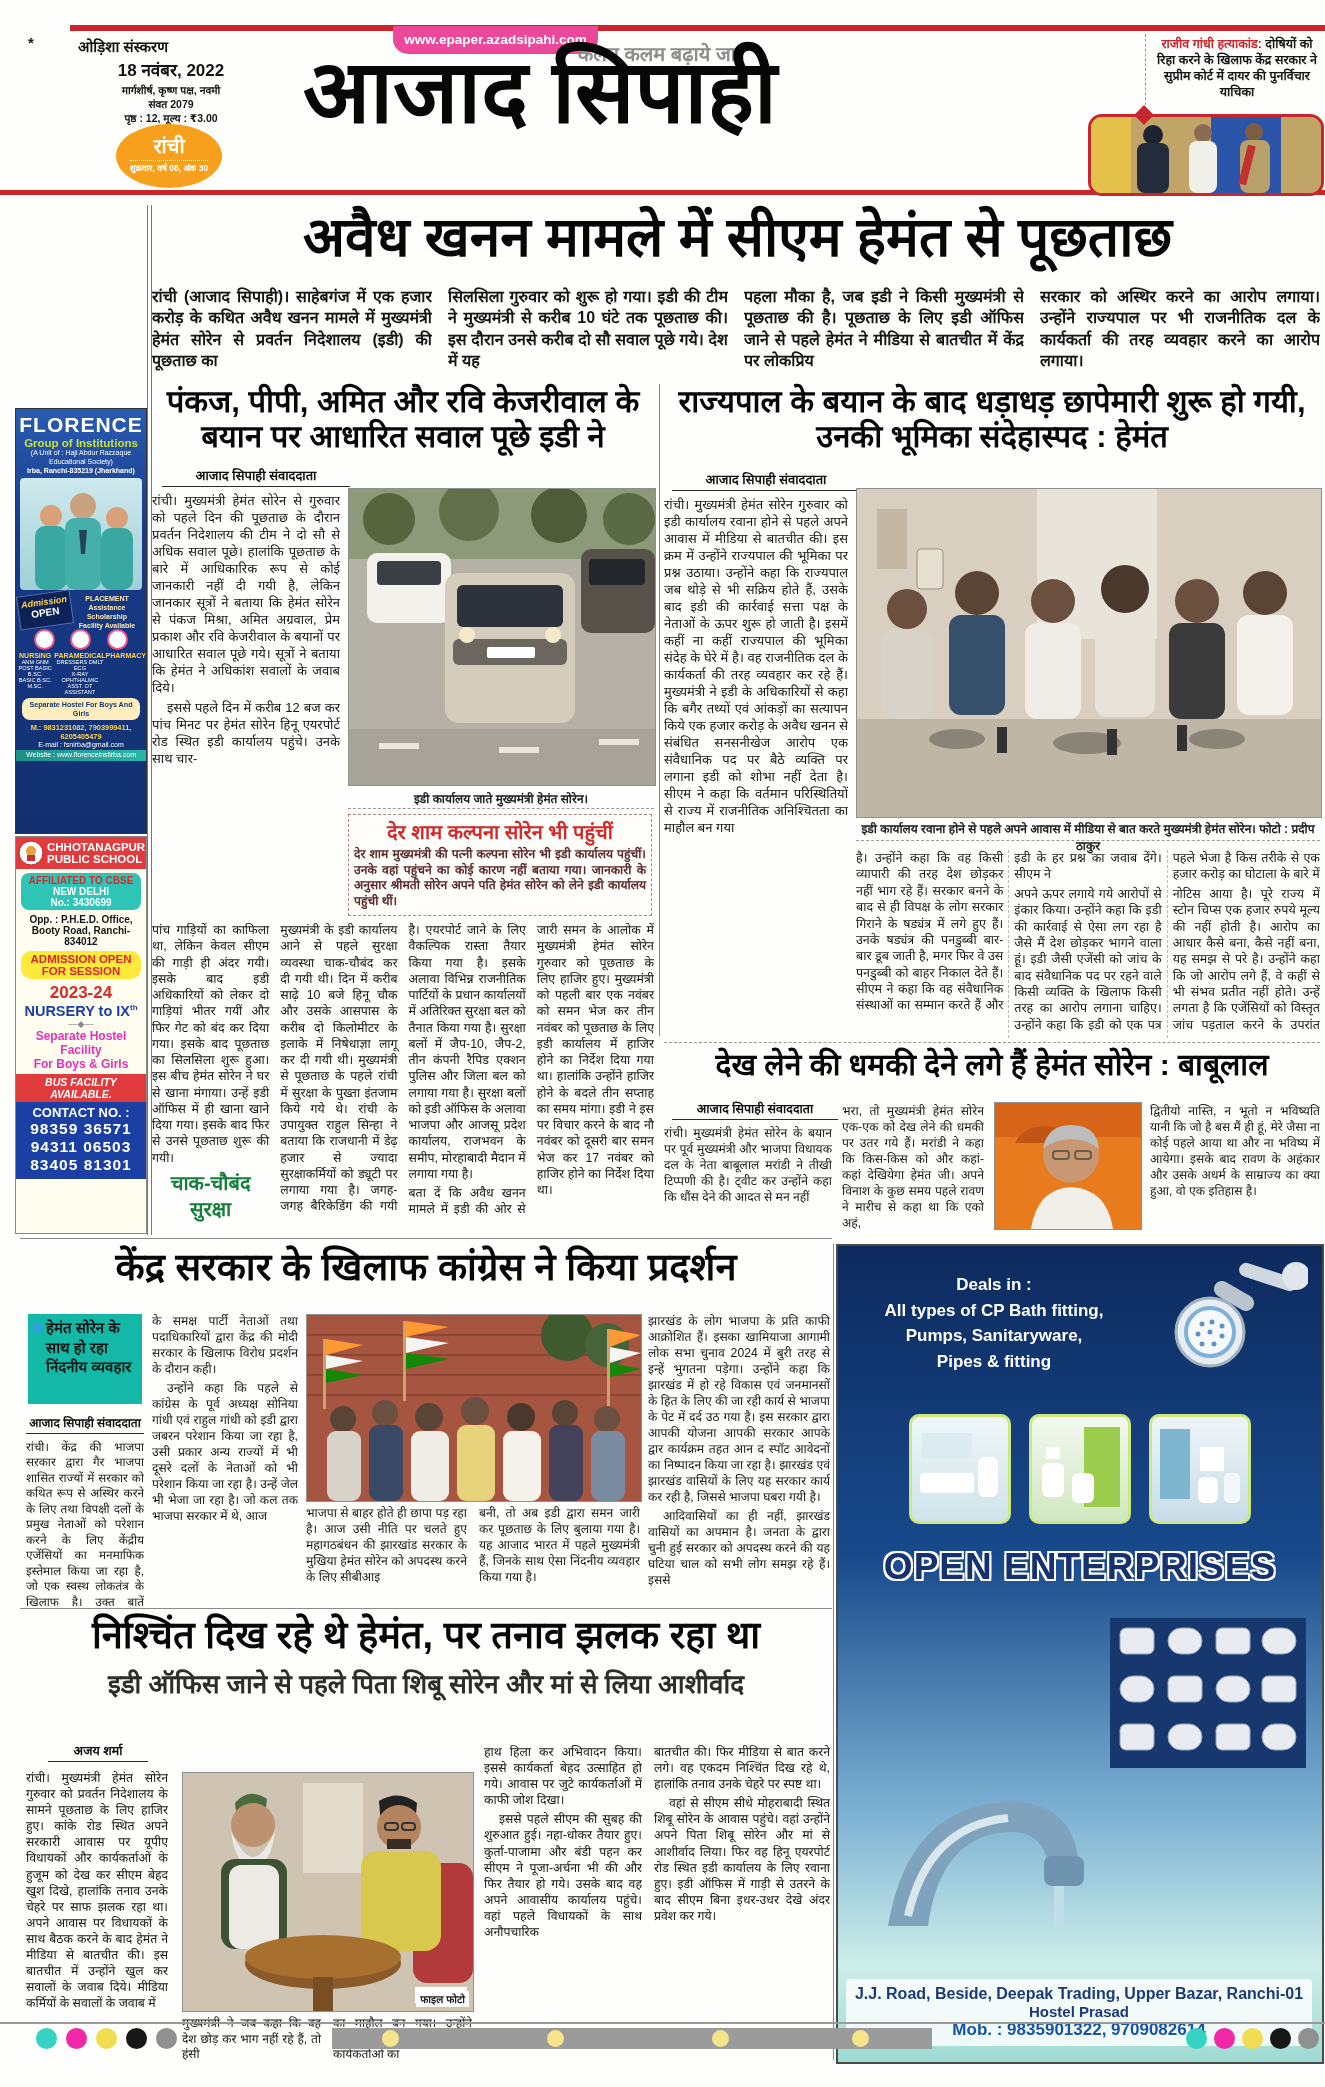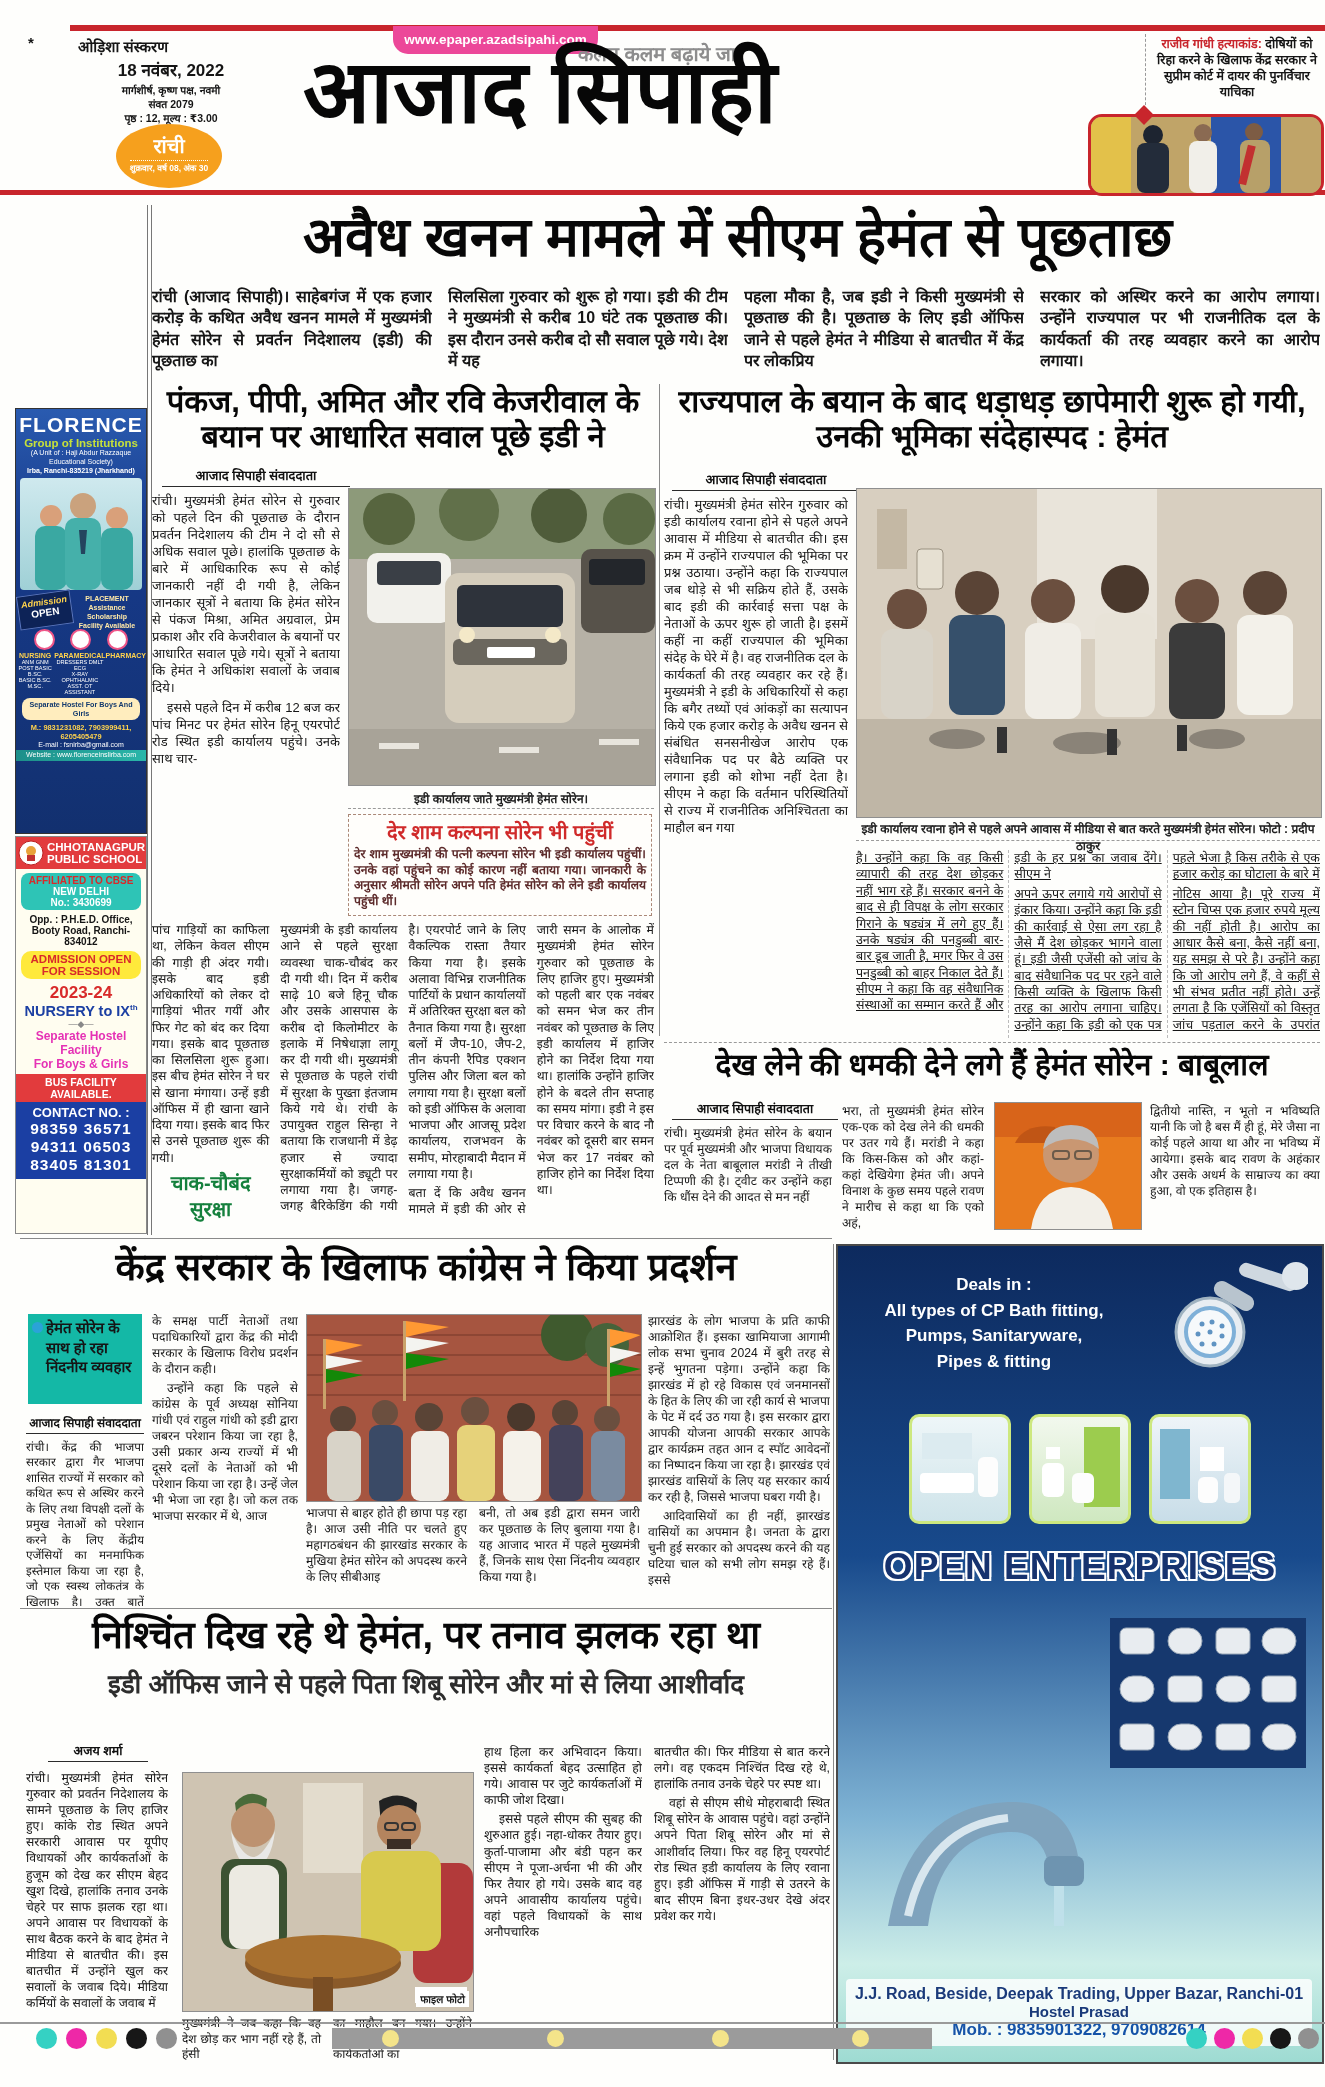--- a/index.html
+++ b/index.html
@@ -18,21 +18,21 @@
   .cap{position:absolute;font-weight:bold;font-size:12px;text-align:center;color:#222;}
   .dash-h{position:absolute;border-top:1px dashed #9a9a9a;}
   .sol-h{position:absolute;border-top:1px solid #8a8a8a;}
   .sol-v{position:absolute;border-left:1px solid #8a8a8a;}
   .dbl-v{position:absolute;width:3px;border-left:1px solid #777;border-right:1px solid #777;}
   .redrule{position:absolute;background:#c8252c;}
   .photo{position:absolute;overflow:hidden;border:1px solid #8f8f8f;background:#d7d2c8;}
   .flow{position:absolute;overflow:hidden;font-size:12.5px;line-height:1.31;text-align:justify;color:#161616;}
   .flow p{margin:0 0 3px 0;}
   .c4{column-count:4;column-gap:11px;}
-  .c3{column-count:3;column-gap:11px;column-rule:1px dashed #bbb;text-decoration:underline;}
+  .c3{column-count:3;column-gap:11px;column-rule:1px dashed #bbb;}
   .c2{column-count:2;column-gap:12px;}
   .dot{position:absolute;border-radius:50%;}
   
   .flo{position:absolute;left:15px;top:408px;width:130px;height:424px;color:#fff;text-align:center;
        background:linear-gradient(180deg,#2a5bb0 0%,#173a8a 30%,#12306f 100%);border:1px solid #333;overflow:hidden;}
   .flo .tiny{font-size:7px;line-height:1.25;}
   
   .sch{position:absolute;left:15px;top:836px;width:130px;height:396px;background:#fffdf0;border:1px solid #888;overflow:hidden;text-align:center;}
   
   .yash{position:absolute;left:836px;top:1244px;width:484px;height:816px;border:2px solid #4a4a4a;overflow:hidden;
@@ -164,21 +164,21 @@
       <div class="b" style="font-size:11.5px;color:#d82a2a;">ADMISSION OPEN</div>
       <div class="b" style="font-size:11.5px;color:#d82a2a;">FOR SESSION</div>
     </div>
     <div class="b" style="font-size:17px;color:#d82a2a;">2023-24</div>
     <div class="b" style="font-size:14.5px;color:#1b3fa3;">
       <span>NURSERY to IX</span><sup style="font-size:8px;">th</sup>
     </div>
     <div style="color:#888;font-size:9px;">—◆—</div>
     <div class="b" style="font-size:12px;color:#e531b5;">Separate Hostel Facility</div>
     <div class="b" style="font-size:12px;color:#e531b5;">For Boys &amp; Girls</div>
-    <div class="b" style="background:#e23b3d;color:#fff;font-size:10.5px;padding:2px 0;margin-top:3px;">BUS FACILITY AVAILABLE.</div>
+    <div class="b" style="background:#e23b3d;color:#fff;font-size:10.5px;padding:2px 0;margin-top:3px;font-style:italic;">BUS FACILITY AVAILABLE.</div>
     <div style="background:#1b3fa3;color:#fff;padding:3px 0 5px;">
       <div class="b" style="font-size:13px;">CONTACT NO. :</div>
       <div class="b" style="font-size:15.5px;letter-spacing:1px;">98359 36571</div>
       <div class="b" style="font-size:15.5px;letter-spacing:1px;">94311 06503</div>
       <div class="b" style="font-size:15.5px;letter-spacing:1px;">83405 81301</div>
     </div>
   </div>
 
   <div class="dbl-v" style="left:147px;top:205px;height:1030px;"></div>
 

